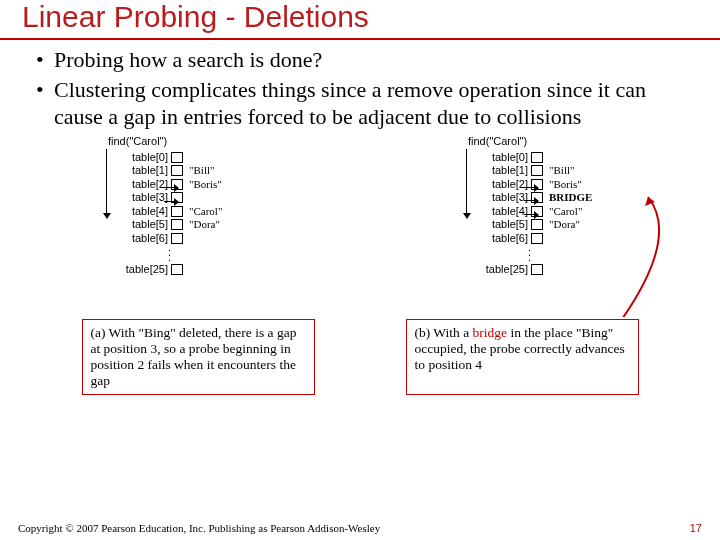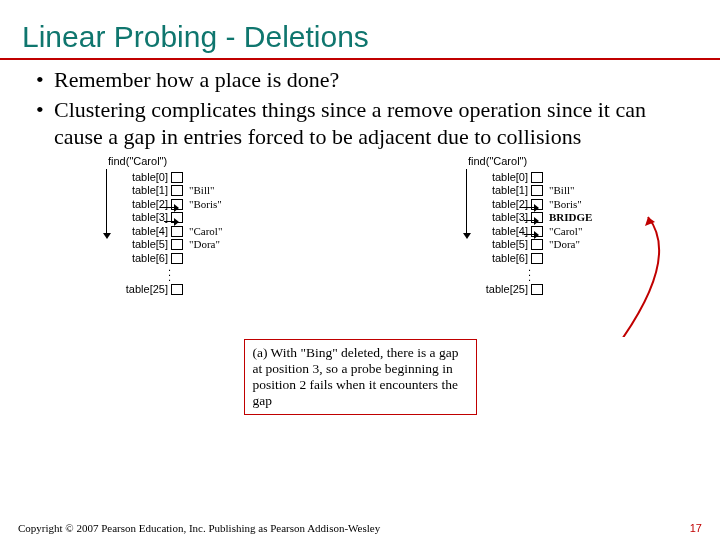--- a/index.html
+++ b/index.html
@@ -8,22 +8,22 @@
     width: 720px;
     height: 540px;
     font-family: "Times New Roman", serif;
     background: #fff;
     position: relative;
     overflow: hidden;
   }
   .title {
     font-family: Arial, Helvetica, sans-serif;
     font-size: 30px;
-    padding: 20px 0 4px 22px;
-    color: #0f766e;
+    padding: 0 0 4px 22px;
+    color: #b91c1c;
     border-bottom: 2px solid #c00000;
     letter-spacing: 0px;
   }
   .bullets {
     padding: 6px 30px 0 36px;
     font-size: 22px;
     line-height: 1.25;
   }
   .bullet {
     display: flex;
@@ -155,21 +155,21 @@
   }
 </style>
 </head>
 <body>
 
 <div class="title">Linear Probing - Deletions</div>
 
 <div class="bullets">
   <div class="bullet">
     <span class="bmark">•</span>
-    <span>Remember how a place is done?</span>
+    <span>Probing how a search is done?</span>
   </div>
   <div class="bullet">
     <span class="bmark">•</span>
     <span>Clustering complicates things since a remove operation since it can cause a gap in entries forced to be adjacent due to collisions</span>
   </div>
 </div>
 
 <div class="diagrams">
 
   <div class="diagram" style="width:260px;height:160px;">
@@ -285,16 +285,19 @@
 
   <svg class="redarrow" width="280" height="170" style="left:420px;top:10px;">
     <path d="M 228 50 Q 260 90 200 175 Q 130 220 18 178" stroke="#c00000" stroke-width="2" fill="none"></path>
     <path d="M 228 50 l -3 9 l 10 -4 z" fill="#c00000"></path>
   </svg>
 
 </div>
 
 <div class="captions">
   <div class="caption">(a) With "Bing" deleted, there is a gap at position 3, so a probe beginning in position 2 fails when it encounters the gap</div>
+  <div class="caption">
+    <span>(b) With a </span><span class="bridge-word">bridge</span><span> in the place "Bing" occupied, the probe correctly advances to position 4</span>
+  </div>
 </div>
 
 <div class="copyright">Copyright © 2007 Pearson Education, Inc. Publishing as Pearson Addison-Wesley</div>
 <div class="pagenum">17</div>
 
 </body></html>

